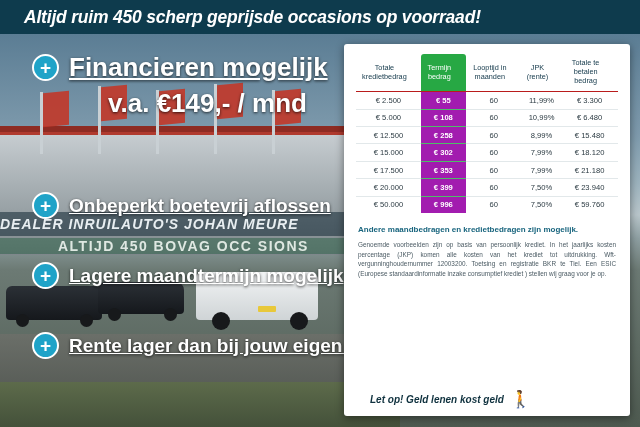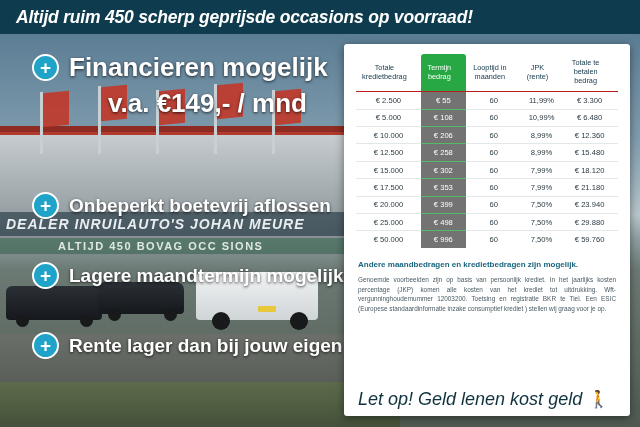--- a/index.html
+++ b/index.html
@@ -13,21 +13,21 @@
 
   
   .banner{
     position:absolute;left:0;top:0;width:640px;height:34px;
     background:#0e3b4d;
     display:flex;align-items:center;
   }
   .banner-text{
     color:#ffffff;font-size:17.5px;font-weight:bold;
     font-style:italic;
-    padding-left:16px;letter-spacing:-0.2px;
+    padding-left:24px;letter-spacing:-0.2px;
     white-space:nowrap;
   }
 
   
   .photo{
     position:absolute;left:0;top:34px;width:640px;height:393px;
     background:
       
       linear-gradient(#5b7d94 0%, #7f9bad 26%, #9db3be 38%, #b9c6cb 46%, #8fa0a3 52%, #6c7a74 60%, #4e5a50 100%);
     overflow:hidden;
@@ -46,27 +46,27 @@
     position:absolute;width:3px;background:#c9d0d4;
   }
   .red-flag{
     position:absolute;width:26px;height:34px;background:#c0392b;
     transform:skewY(-6deg);opacity:.92;
   }
   .banner-sign{
     position:absolute;left:0;top:178px;width:352px;height:24px;
     background:rgba(18,40,52,.55);
     color:#e8eef1;font-size:14px;font-weight:bold;font-style:italic;
-    letter-spacing:1px;display:flex;align-items:center;padding-left:6px;
+    letter-spacing:1px;display:flex;align-items:center;
     white-space:nowrap;overflow:hidden;
   }
   .banner-sign2{
     position:absolute;left:0;top:204px;width:352px;height:16px;
     background:rgba(30,90,60,.45);
-    color:#dfe8e2;font-size:11px;font-weight:bold;letter-spacing:1.5px;
+    color:#dfe8e2;font-size:14px;font-weight:bold;letter-spacing:1.5px;
     display:flex;align-items:center;padding-left:58px;white-space:nowrap;overflow:hidden;
   }
   .asphalt{
     position:absolute;left:0;top:300px;width:400px;height:93px;
     background:linear-gradient(#6b6f69,#4a4f4a);
   }
   .grass{
     position:absolute;left:0;top:348px;width:400px;height:45px;
     background:linear-gradient(#5d6b4b,#44513a);
   }
@@ -84,20 +84,21 @@
     background:#1fa3c8;border:2px solid #ffffff;
     color:#ffffff;font-size:19px;font-weight:bold;
     display:flex;align-items:center;justify-content:center;
     box-sizing:border-box;flex:0 0 auto;
     line-height:1;
   }
   .bullet-text{
     color:#ffffff;margin-left:10px;
     text-shadow:0 1px 3px rgba(0,0,0,.75);
     white-space:nowrap;
+    text-decoration:underline;
   }
   .b1 .bullet-text{font-size:26px;font-weight:bold;}
   .b1b{color:#ffffff;font-size:26px;font-weight:bold;
        text-shadow:0 1px 3px rgba(0,0,0,.75);margin-left:36px;}
   .b2 .bullet-text,.b3 .bullet-text,.b4 .bullet-text{font-size:19px;font-weight:bold;}
 
   
   .card{
     position:absolute;left:344px;top:44px;width:286px;height:372px;
     background:#ffffff;border-radius:3px;
@@ -109,38 +110,38 @@
     font-size:7.3px;font-weight:normal;color:#13384a;
     padding:4px 10px 6px 2px;text-align:center;line-height:1.25;
     vertical-align:middle;
   }
   td{
     font-size:7.6px;color:#2b3a42;text-align:center;
     padding:3.7px 2px;
     border-top:1px solid #e2e8ea;
   }
   th.hl{color:#ffffff;background:#27a844;border-radius:3px 3px 0 0;}
-  td.hl{background:#737373;color:#ffffff;font-weight:normal;border-top:1px solid #4fbc68;}
+  td.hl{background:#a21caf;color:#ffffff;font-weight:bold;border-top:1px solid #4fbc68;}
   tr.first td{border-top:1px solid #b91c1c;}
 
   .card-note-title{
     color:#19657e;font-size:8px;font-weight:bold;
     margin:12px 14px 5px 14px;line-height:1.3;
   }
   .card-note-body{
     color:#4a5a63;font-size:6.4px;line-height:1.48;
     margin:0 14px;text-align:justify;
   }
   .card-footer{
     position:absolute;left:0;bottom:0;width:286px;height:34px;
     display:flex;align-items:center;
   }
   .card-footer-text{
-    color:#10323f;font-size:18px;font-weight:normal;font-style:italic;
-    margin-left:14px;white-space:nowrap;
+    color:#10323f;font-size:10px;font-weight:bold;font-style:italic;
+    margin-left:26px;white-space:nowrap;
   }
   .walker{
     margin-left:6px;font-size:17px;color:#1a5a2a;line-height:1;
   }
 </style>
 </head>
 <body>
 
 <div class="stage">
 
@@ -232,27 +233,20 @@
           <td>€ 3.300</td>
         </tr>
         <tr>
           <td>€ 5.000</td>
           <td class="hl">€ 108</td>
           <td>60</td>
           <td>10,99%</td>
           <td>€ 6.480</td>
         </tr>
         <tr>
-          <td>€ 10.000</td>
-          <td class="hl">€ 206</td>
-          <td>60</td>
-          <td>8,99%</td>
-          <td>€ 12.360</td>
-        </tr>
-        <tr>
           <td>€ 12.500</td>
           <td class="hl">€ 258</td>
           <td>60</td>
           <td>8,99%</td>
           <td>€ 15.480</td>
         </tr>
         <tr>
           <td>€ 15.000</td>
           <td class="hl">€ 302</td>
           <td>60</td>
@@ -265,27 +259,20 @@
           <td>60</td>
           <td>7,99%</td>
           <td>€ 21.180</td>
         </tr>
         <tr>
           <td>€ 20.000</td>
           <td class="hl">€ 399</td>
           <td>60</td>
           <td>7,50%</td>
           <td>€ 23.940</td>
-        </tr>
-        <tr>
-          <td>€ 25.000</td>
-          <td class="hl">€ 498</td>
-          <td>60</td>
-          <td>7,50%</td>
-          <td>€ 29.880</td>
         </tr>
         <tr>
           <td>€ 50.000</td>
           <td class="hl">€ 996</td>
           <td>60</td>
           <td>7,50%</td>
           <td>€ 59.760</td>
         </tr>
       </tbody>
     </table>

